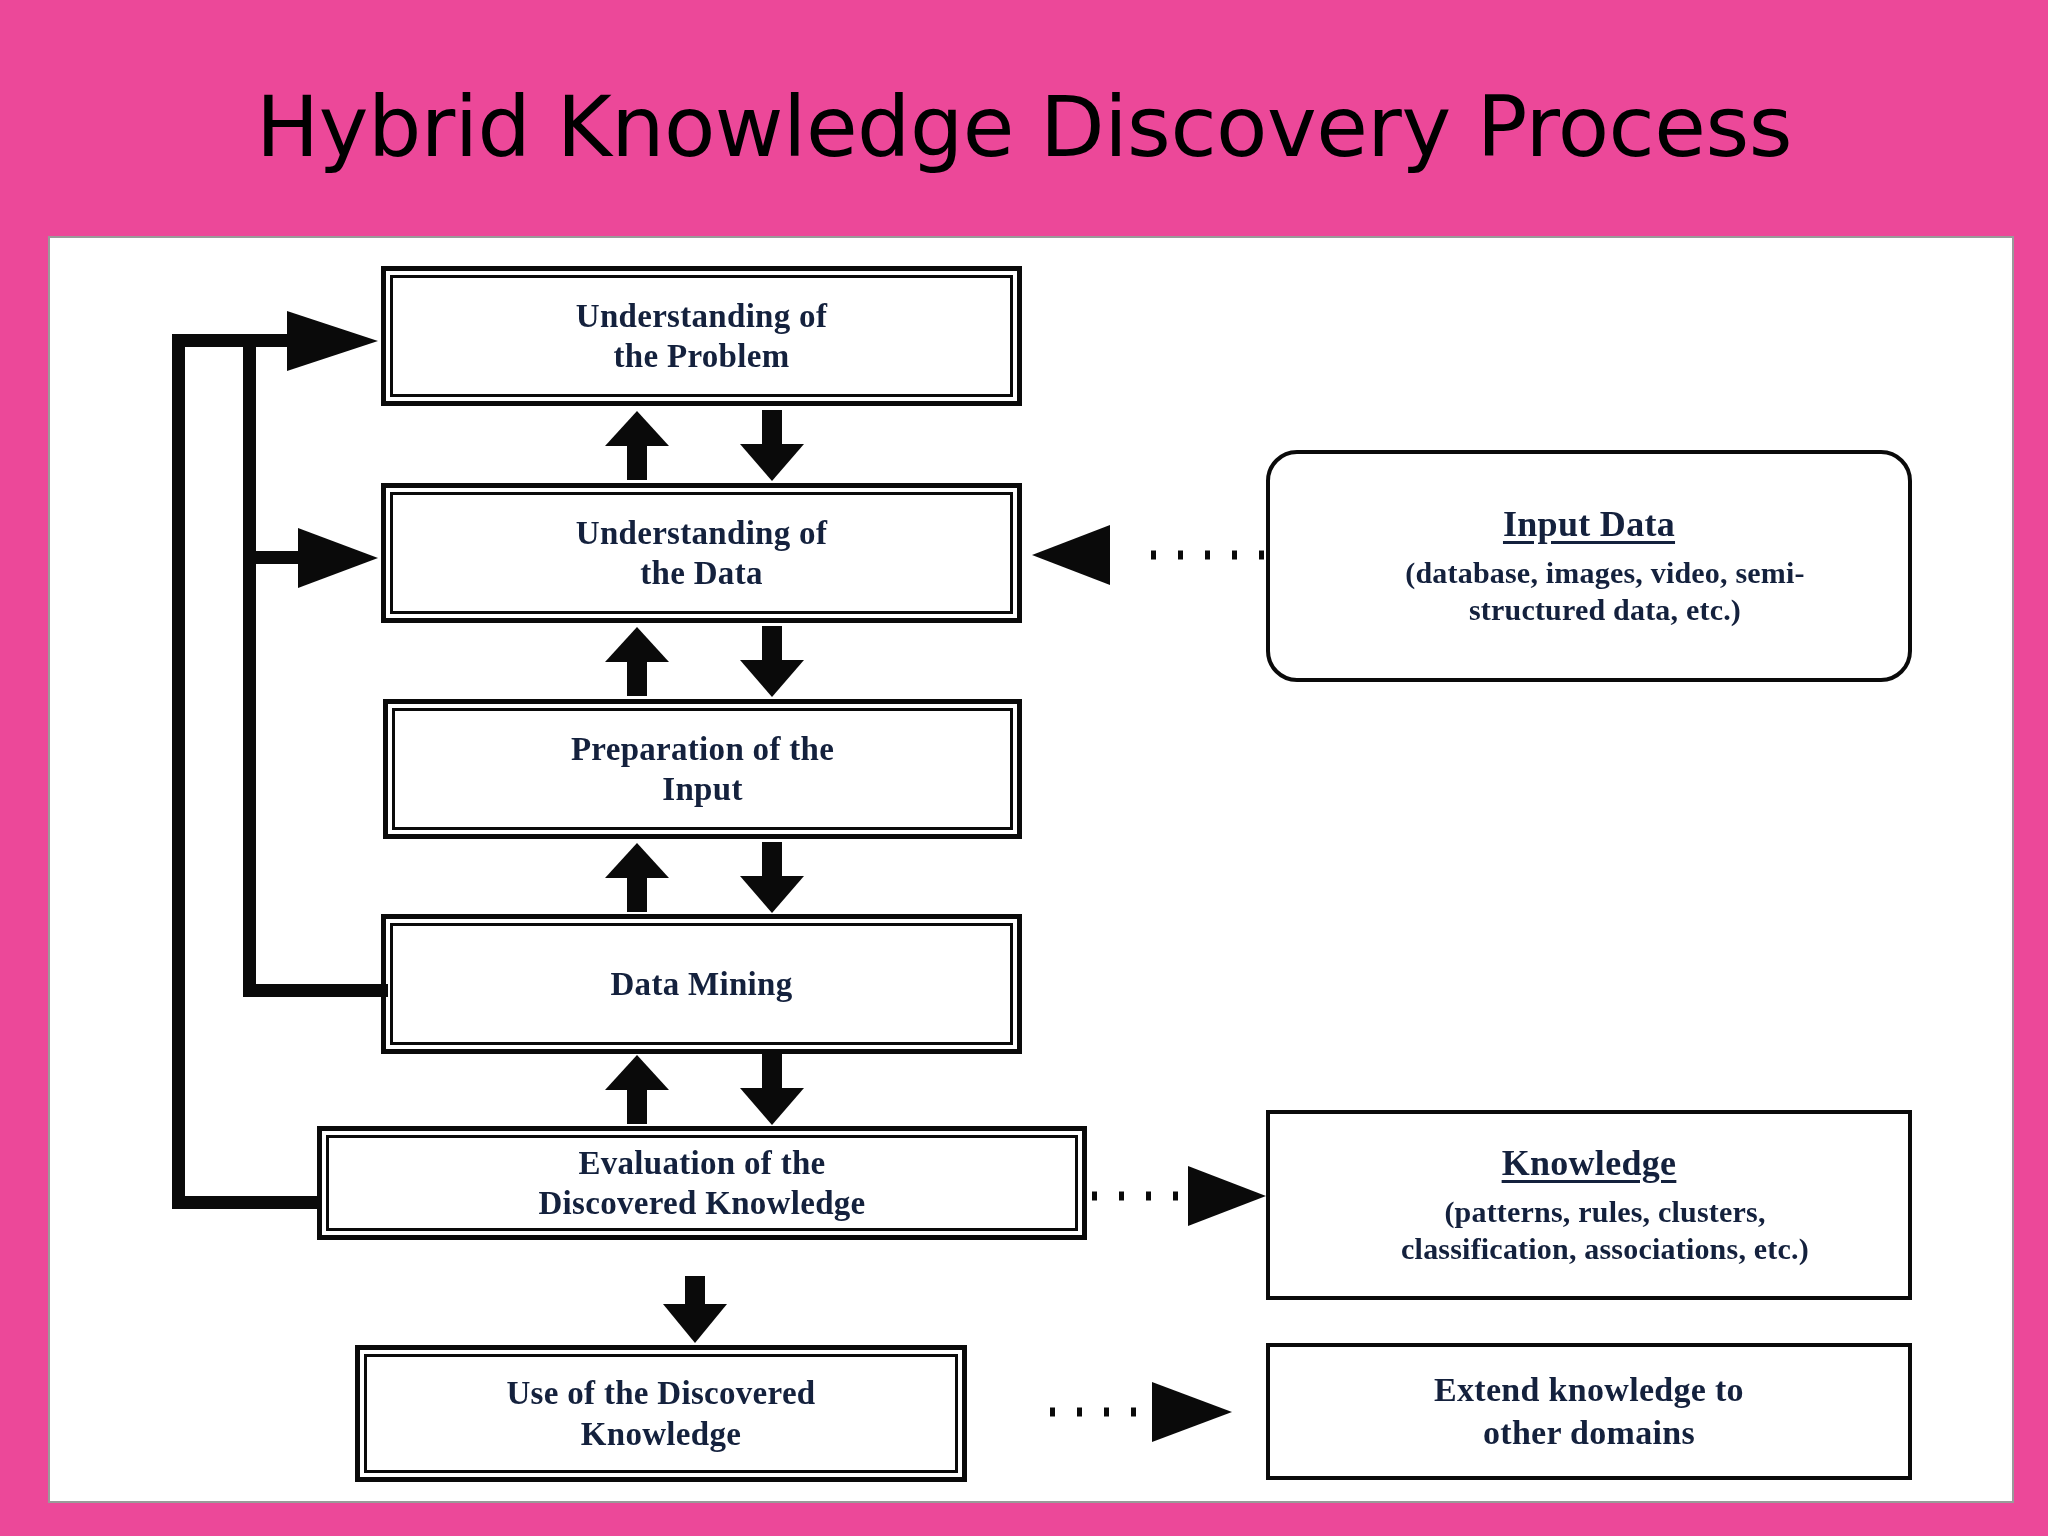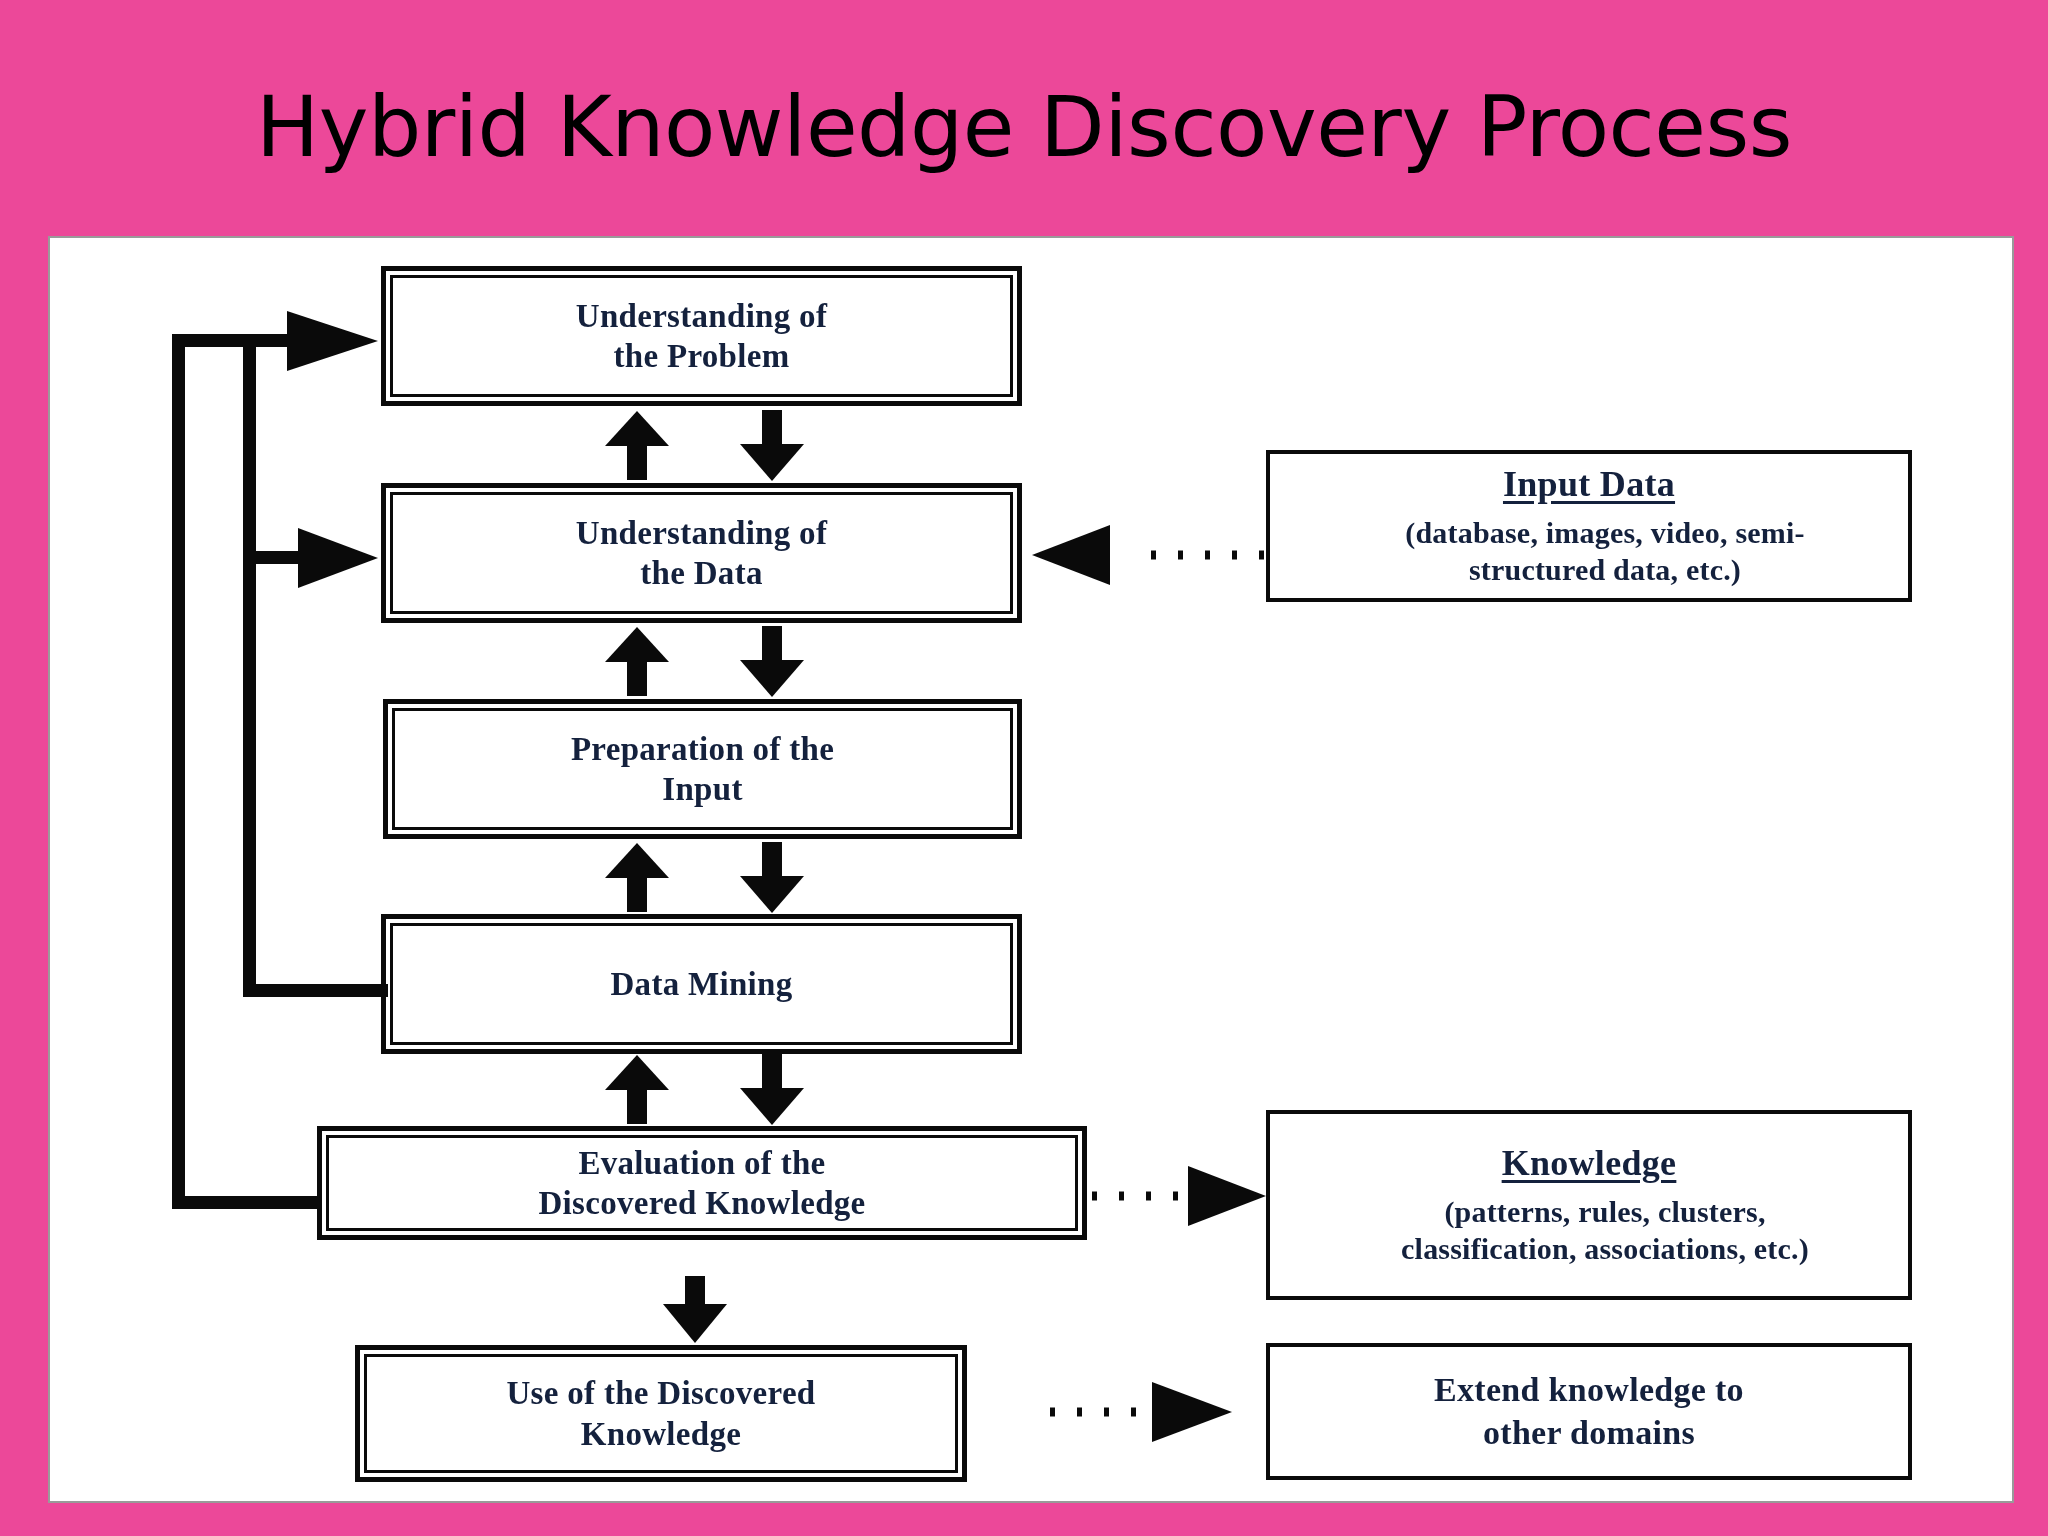--- a/index.html
+++ b/index.html
@@ -171,21 +171,21 @@
 
   <div class="proc-box" style="left:355px; top:1345px; width:612px; height:137px;">
     <div class="inner">
       <div class="proc-label">
         <span>Use of the Discovered</span><br>
         <span>Knowledge</span>
       </div>
     </div>
   </div>
 
-  <div class="side-box" style="left:1266px; top:450px; width:646px; height:152px;">
+  <div class="side-box" style="left:1266px; top:450px; width:646px; height:232px;border-radius:31px;">
     <div class="side-title">Input Data</div>
     <div class="side-sub">
       <span>(database, images, video, semi-</span><br>
       <span>structured data, etc.)</span>
     </div>
   </div>
 
   <div class="side-box" style="left:1266px; top:1110px; width:646px; height:190px;">
     <div class="side-title">Knowledge</div>
     <div class="side-sub">

